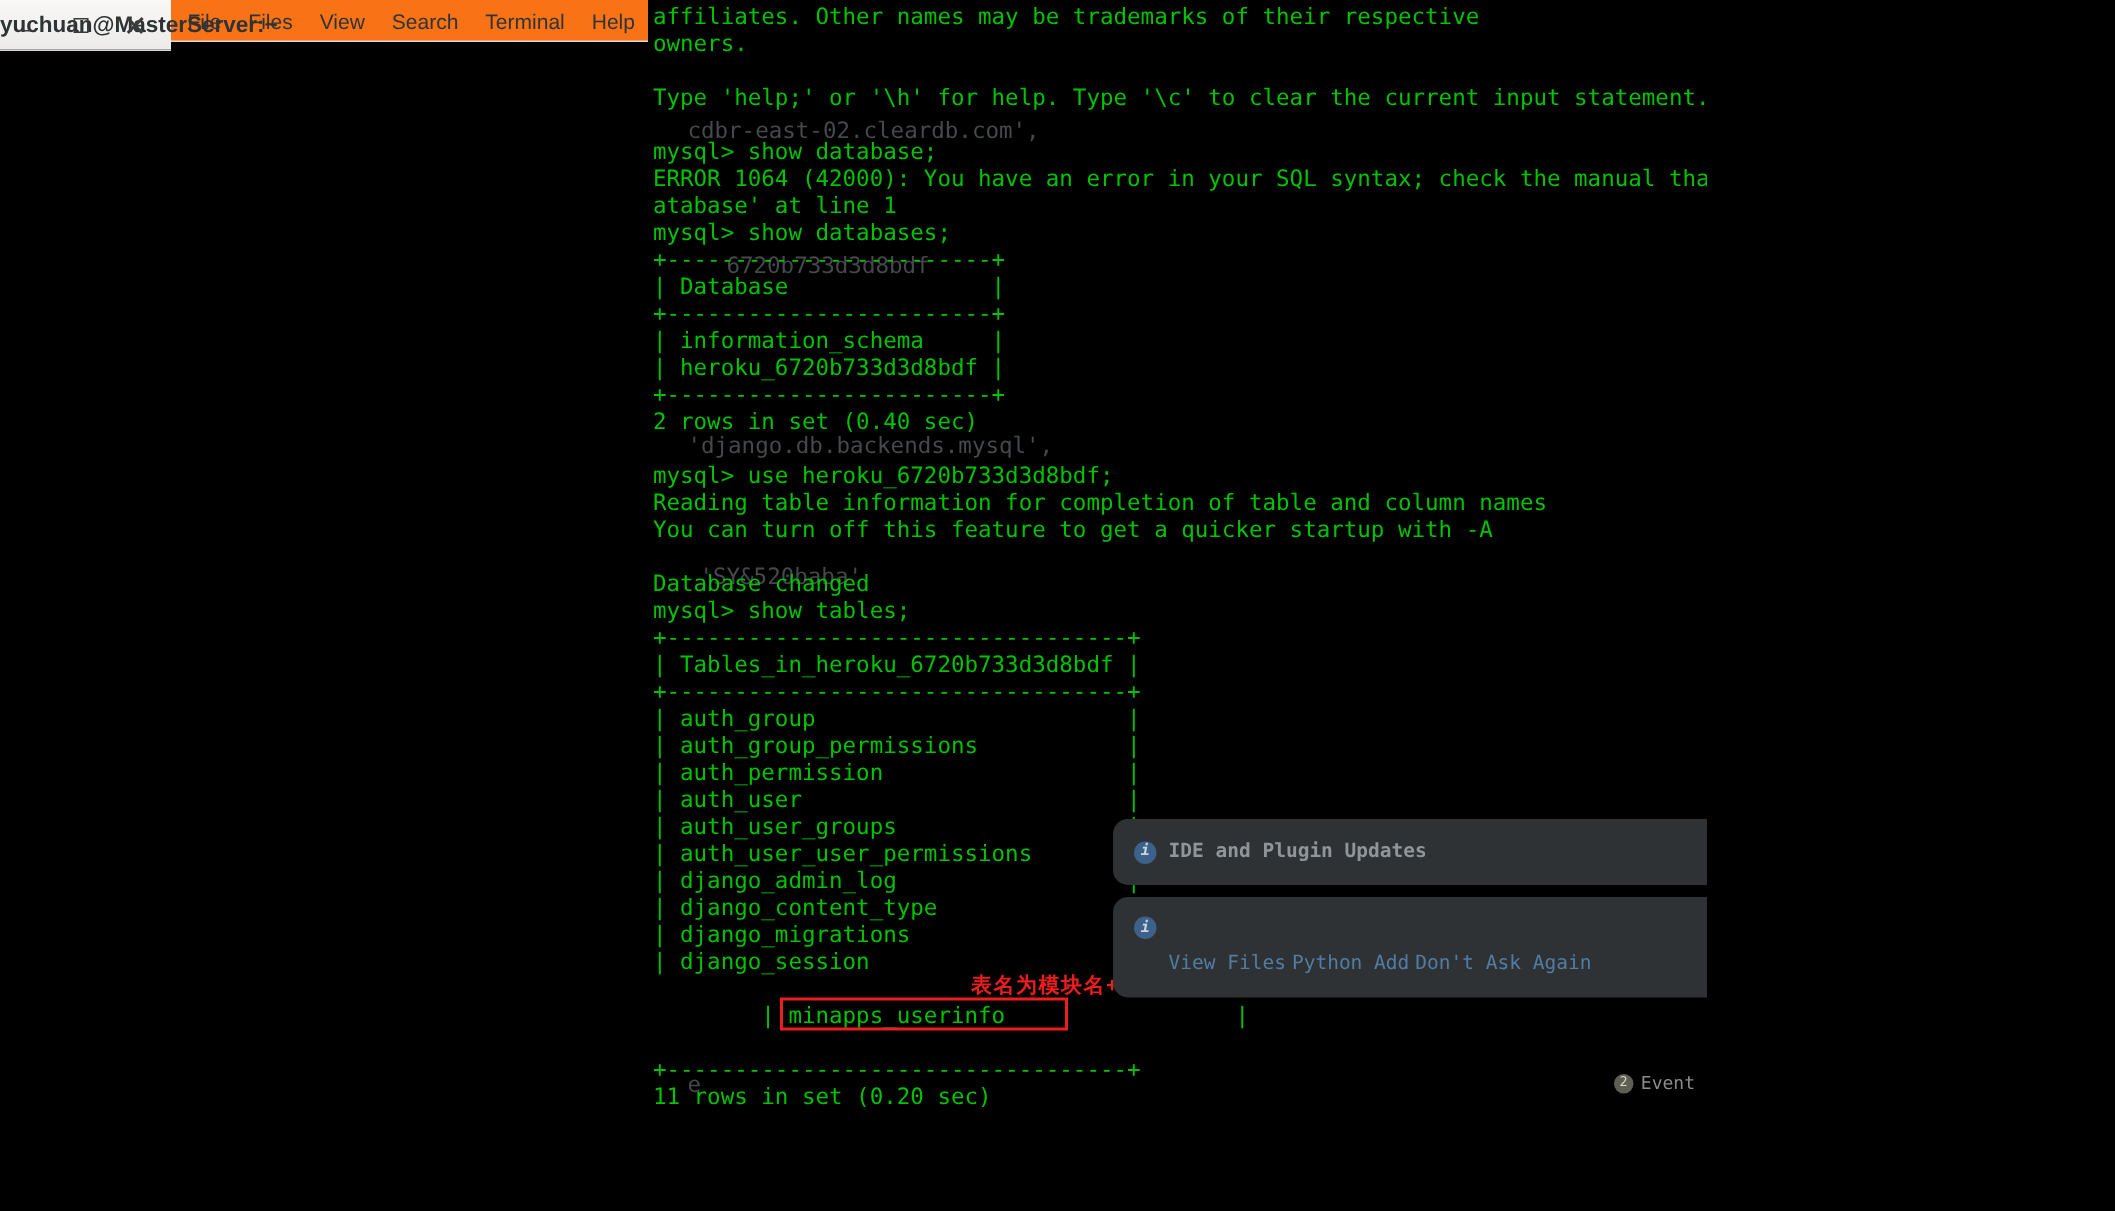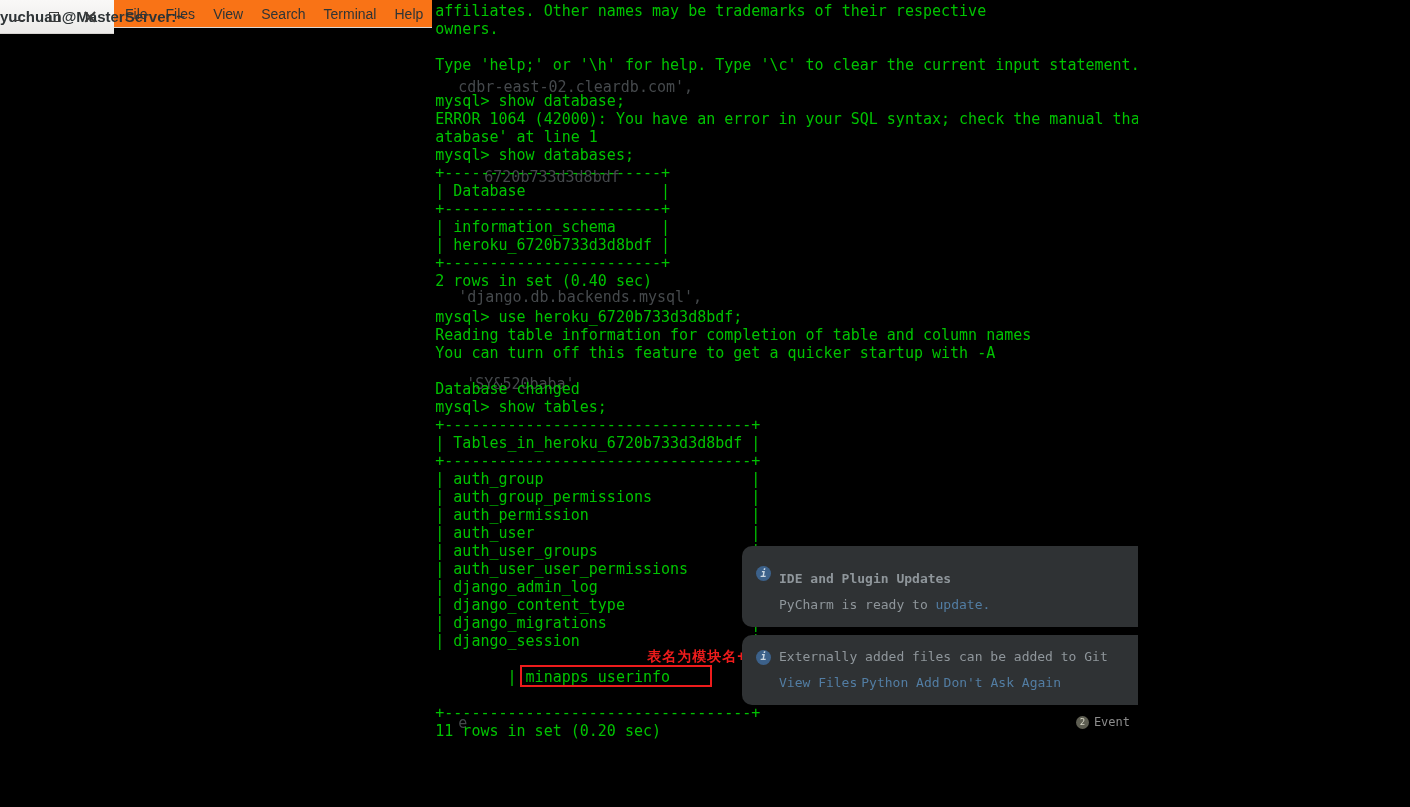--- a/index.html
+++ b/index.html
@@ -35,21 +35,21 @@
 
   
   .ghost { position:absolute; z-index:0; color:#45494c; white-space:pre;margin-left:24px; }
 
   
   .gear { position:absolute; left:1391px; top:424px; z-index:2; opacity:.75; }
   .balloons { position:absolute; right:0; top:546px; width:396px; z-index:2; display:flex; flex-direction:column; gap:8px; }
   .balloon { background:var(--balloon-bg,#2f3234); border-radius:10px 0 0 10px; padding:13px 14px 13px 14px; color:#8f969b; font-size:13px; }
   .balloon-row { display:flex; align-items:center; gap:8px; }
   .info-icon { width:15px; height:15px; border-radius:50%; background:#3c618a; color:#c9d6e2; font-size:10px; font-weight:bold; font-style:italic; display:inline-flex; align-items:center; justify-content:center; flex:0 0 auto; }
-  .balloon-title { font-weight:bold; color:#8f969b;margin-top:11px; }
+  .balloon-title { font-weight:bold; color:#8f969b; }
   .balloon-body { padding-left:23px; margin-top:8px; }
   .balloon-links { padding-left:23px; margin-top:8px; display:flex; gap:4px; white-space:nowrap; }
   .blue-link { color:var(--link-blue,#527da3); text-decoration:none; cursor:pointer; }
 
   .watermark { position:absolute; left:1286px; top:692px; z-index:2; font-size:28px; letter-spacing:2px; color:#9aa0a6; opacity:.85; white-space:nowrap; }
   .event-area { position:absolute; right:8px; top:713px; z-index:2; display:flex; align-items:center; gap:5px; color:#8c8c8c; font-size:12px; }
   .event-badge { width:13px; height:13px; border-radius:50%; background:#5e5e52; color:#d8d8c8; font-size:9px; display:flex; align-items:center; justify-content:center; }
   .statusbar { position:absolute; left:1142px; top:735px; z-index:2; color:#767676; font-size:12px; white-space:pre; }
 </style>
 </head>
@@ -142,28 +142,24 @@
         <path d="M11 2h2v4h-2zM11 18h2v4h-2zM2 11h4v2H2zM18 11h4v2h-4zM4.2 5.6l1.4-1.4 2.9 2.9-1.4 1.4zM15.5 16.9l1.4-1.4 2.9 2.9-1.4 1.4zM4.2 18.4l2.9-2.9 1.4 1.4-2.9 2.9zM15.5 7.1l2.9-2.9 1.4 1.4-2.9 2.9z"></path>
       </svg>
     </span>
 
     <div class="balloons">
       <div class="balloon">
         <div class="balloon-row">
           <span class="info-icon">i</span>
           <span class="balloon-title">IDE and Plugin Updates</span>
         </div>
-        <div class="balloon-body">
-          <span>PyCharm is ready to </span><a class="blue-link">update.</a>
-        </div>
       </div>
       <div class="balloon">
         <div class="balloon-row">
           <span class="info-icon">i</span>
-          <span>Externally added files can be added to Git</span>
         </div>
         <div class="balloon-links">
           <a class="blue-link">View Files</a>
           <a class="blue-link">Python Add</a>
           <a class="blue-link">Don't Ask Again</a>
         </div>
       </div>
     </div>
 
     <div class="watermark">华为云社区</div>

